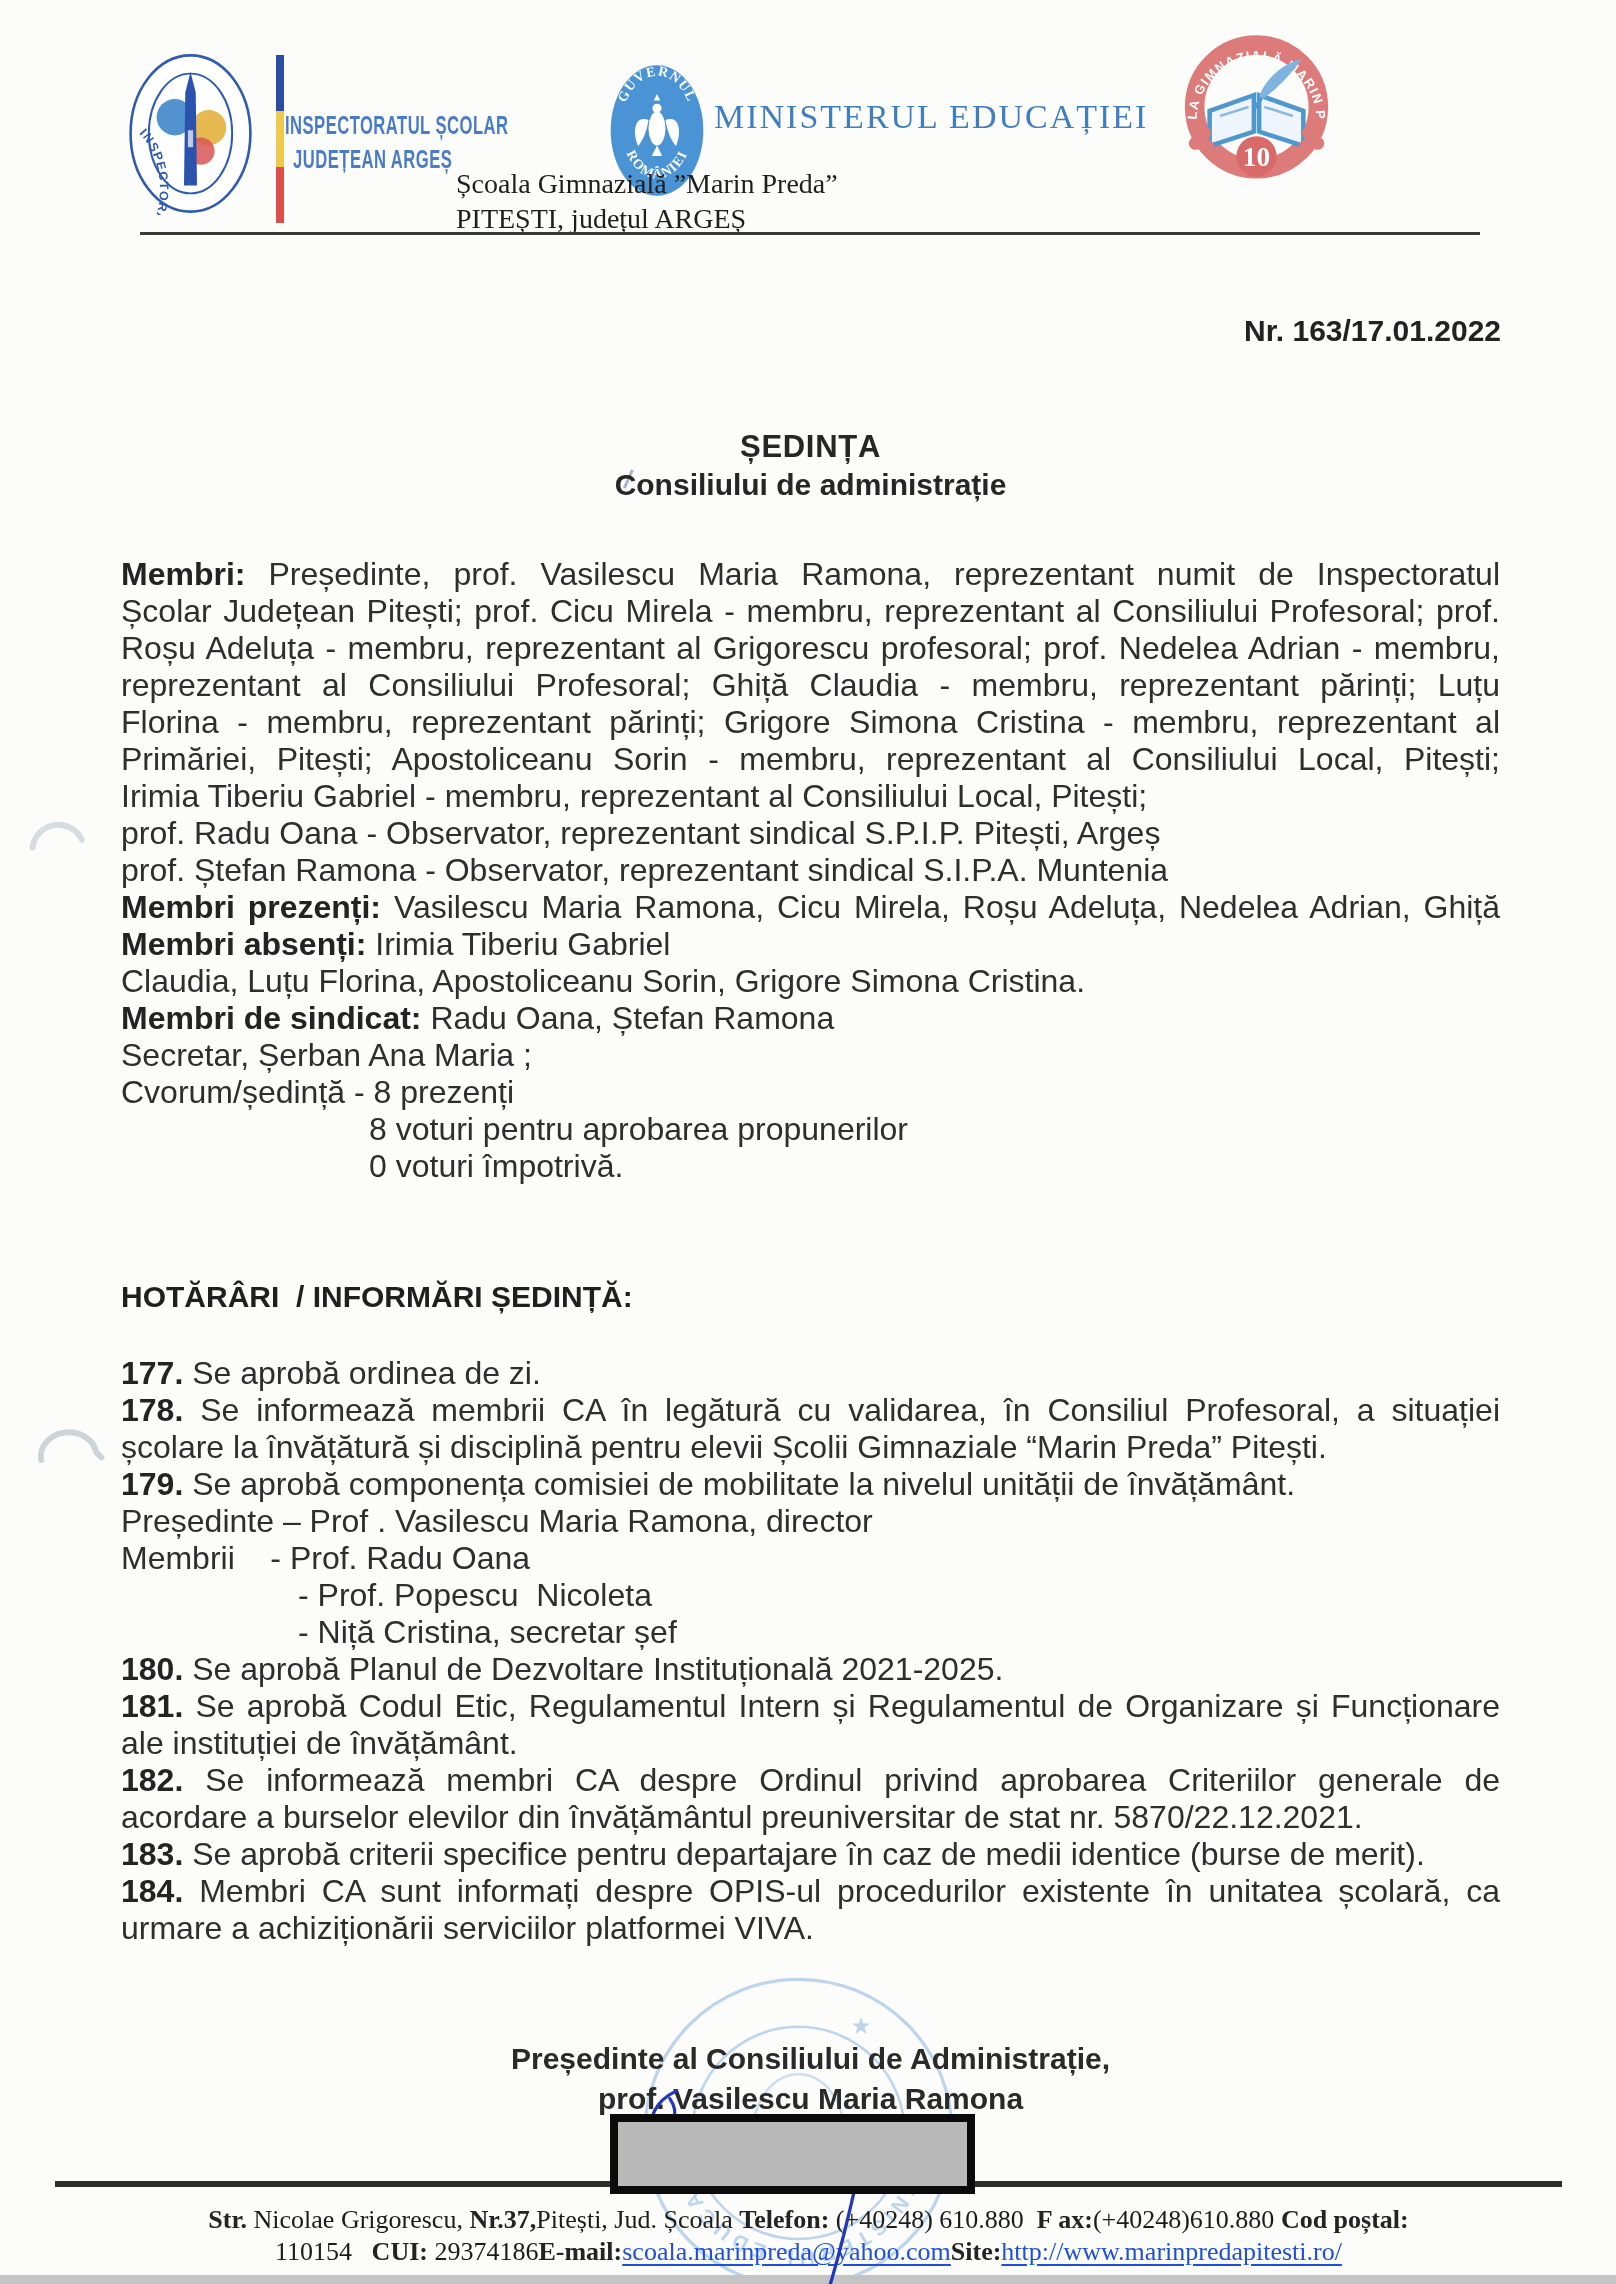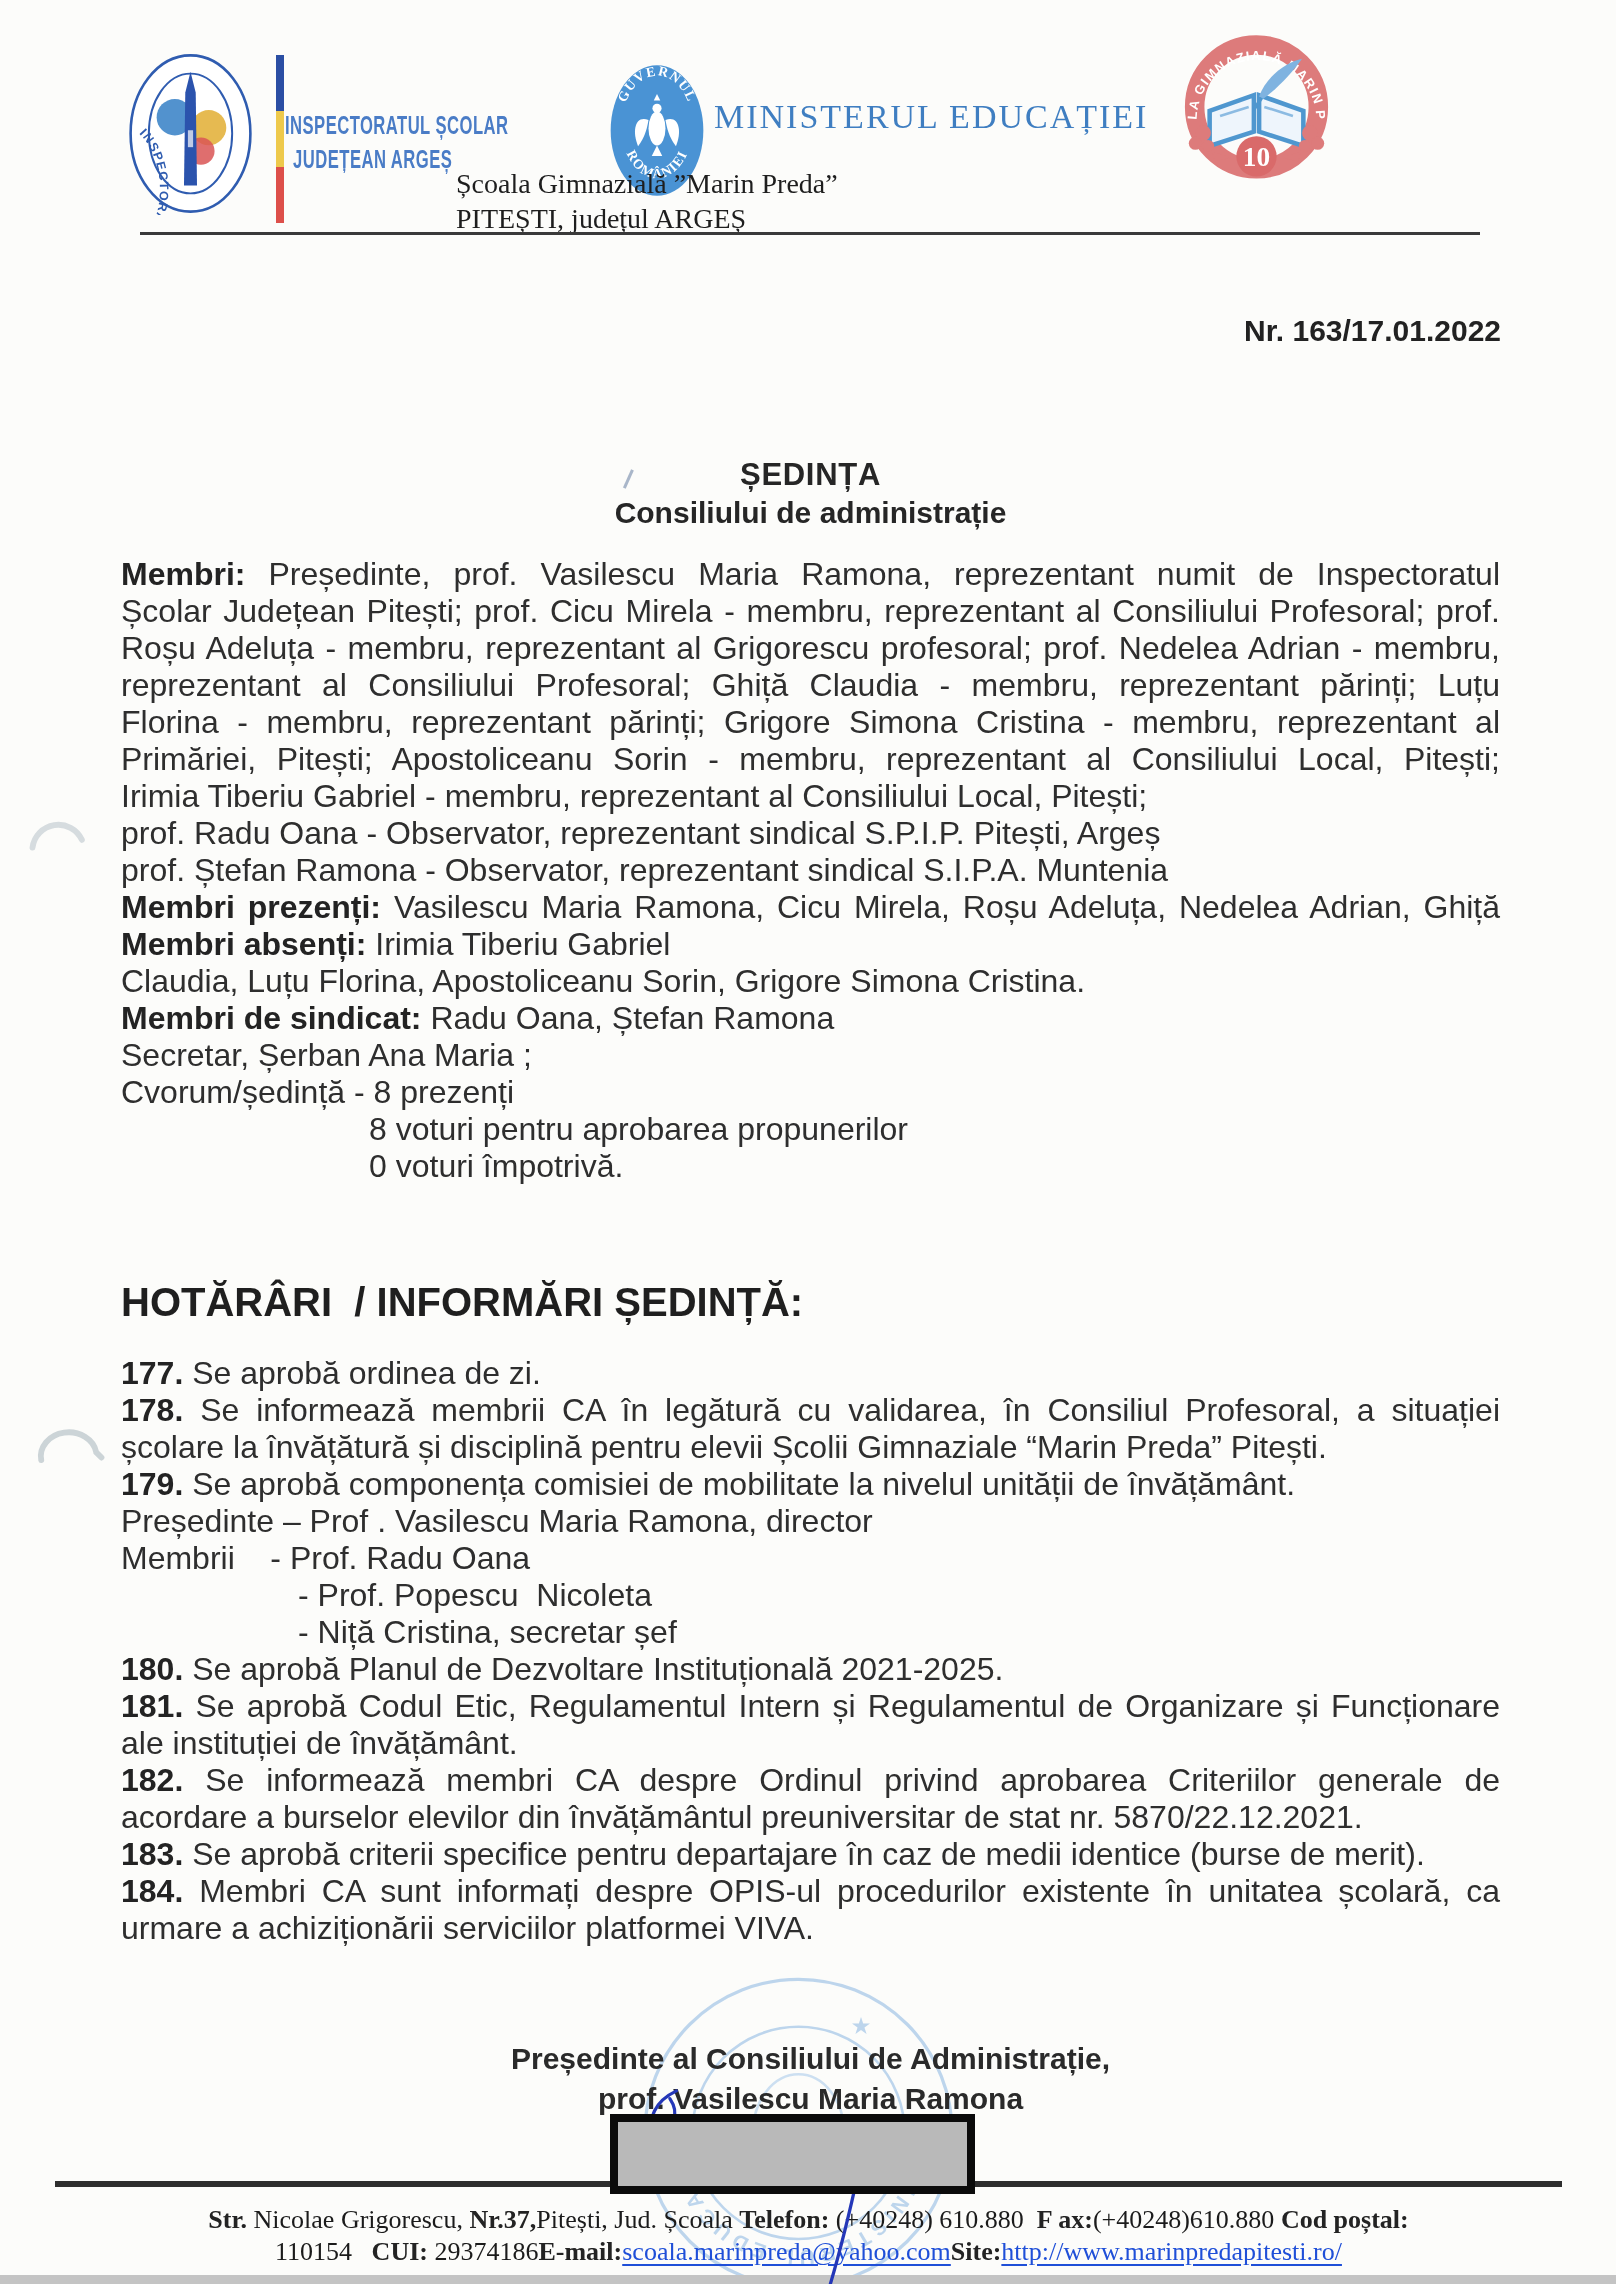--- a/index.html
+++ b/index.html
@@ -17,21 +17,21 @@
 
   
   .doc-number{font-size:30px;font-weight:700;color:#222;white-space:nowrap;}
   .title-block{width:1379px;text-align:center;font-weight:700;color:#262626;}
   .title-line1{font-size:31px;line-height:38px;letter-spacing:0.7px;}
   .title-line2{font-size:30px;line-height:38px;}
   .body-text,.decisions{width:1379px;font-size:32px;line-height:37px;color:#2e2e2e;}
   .tline{white-space:pre-wrap;}
   .just{text-align:justify;text-align-last:justify;white-space:normal;}
   .b{font-weight:700;color:#232323;}
-  .section-heading{font-size:40px;font-weight:700;color:#1f1f1f;white-space:pre;}
+  .section-heading{font-size:30px;font-weight:700;color:#1f1f1f;white-space:pre;}
   .sig-block{width:1379px;text-align:center;font-weight:700;font-size:30px;line-height:40px;color:#2a2a2a;}
 
   
   .redaction{background:#b9b9b9;border:8.5px solid #0b0b0b;}
   .footer-rule{background:#2e2e2e;height:5.9px;}
   .footer{width:1617px;text-align:center;font-family:"Liberation Serif",serif;font-size:26px;
           line-height:32px;color:#1b1b1b;}
   .fline{white-space:pre-wrap;}
   .link{color:#1f4fd8;text-decoration:underline;text-decoration-thickness:2px;text-underline-offset:3.9px;}
   .bottom-band{background:#c4c4c4;}
@@ -133,21 +133,21 @@
     <circle cx="116" cy="188" r="31" fill="#d96a6a"></circle>
     <text x="116" y="203" font-size="42" font-weight="bold" fill="#ffffff" text-anchor="middle" font-family="Liberation Serif, serif">10</text>
   </svg>
 
   <div class="abs header-rule" style="left:140px;top:232px;width:1340px;"></div>
 
   <div class="abs doc-number" style="right:116px;top:314px;">Nr. 163/17.01.2022</div>
 
   <div class="abs pencil-mark" style="left:627px;top:469px;"></div>
 
-  <div class="abs title-block" style="left:121px;top:456px;">
+  <div class="abs title-block" style="left:121px;top:428px;">
     <div class="title-line1">ȘEDINȚA</div>
     <div class="title-line2">Consiliului de administrație</div>
   </div>
 
   <svg class="abs" style="left:26px;top:811px;" width="65" height="46" viewBox="0 0 100 70">
     <path d="M10,56 A40,40 0 0 1 86,44" fill="none" stroke="#d6dcdf" stroke-width="9" stroke-linecap="round"></path>
   </svg>
   <svg class="abs" style="left:36px;top:1426px;" width="72" height="46" viewBox="0 0 110 70">
     <path d="M8,52 A42,36 0 0 1 92,40 l8,8" fill="none" stroke="#ccd4d7" stroke-width="9" stroke-linecap="round"></path>
   </svg>

